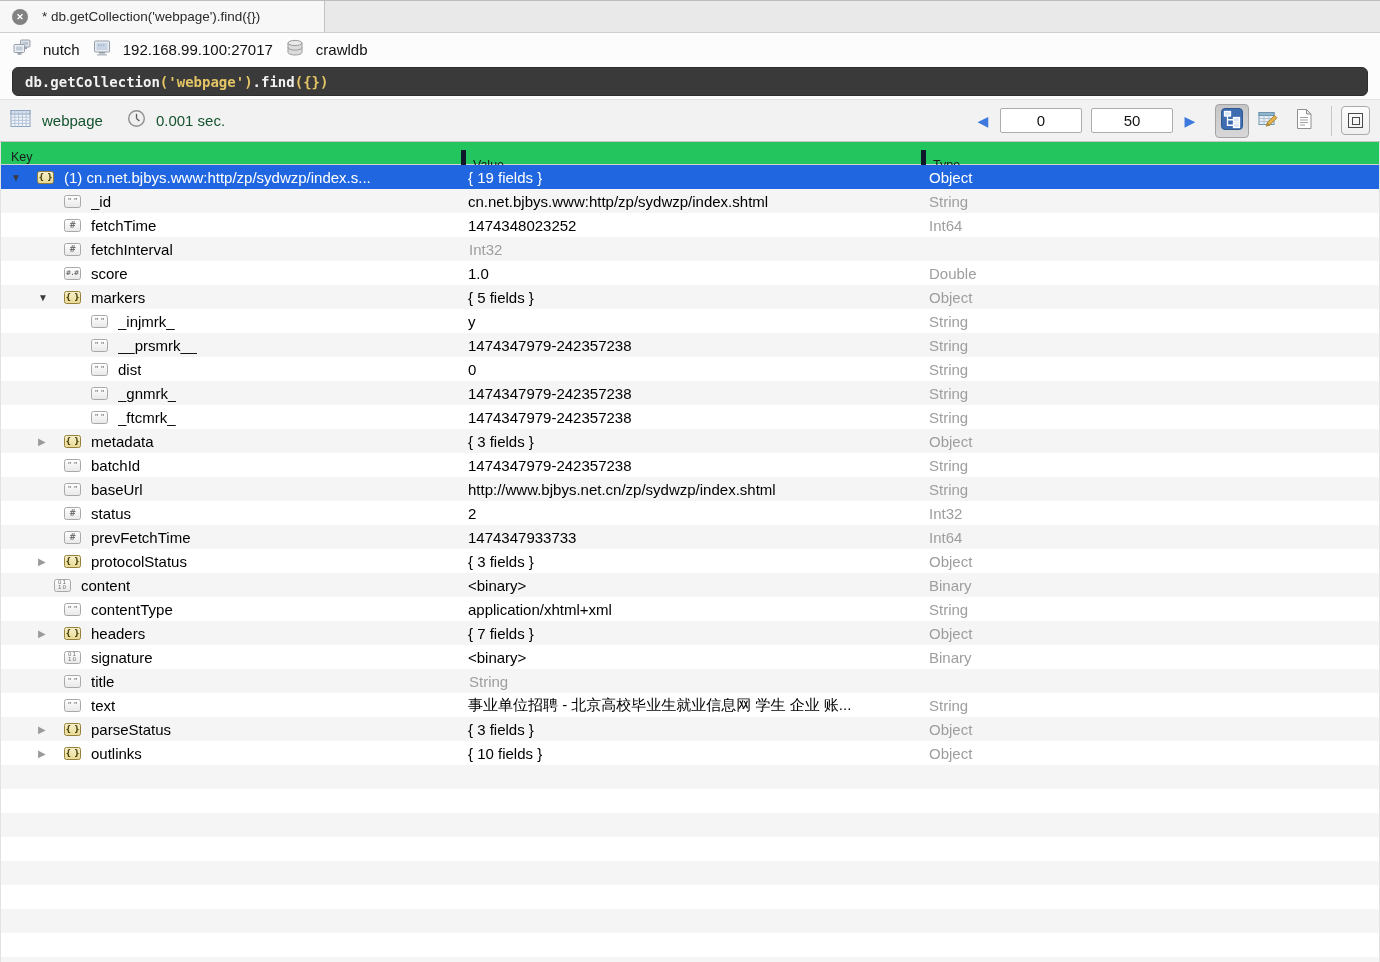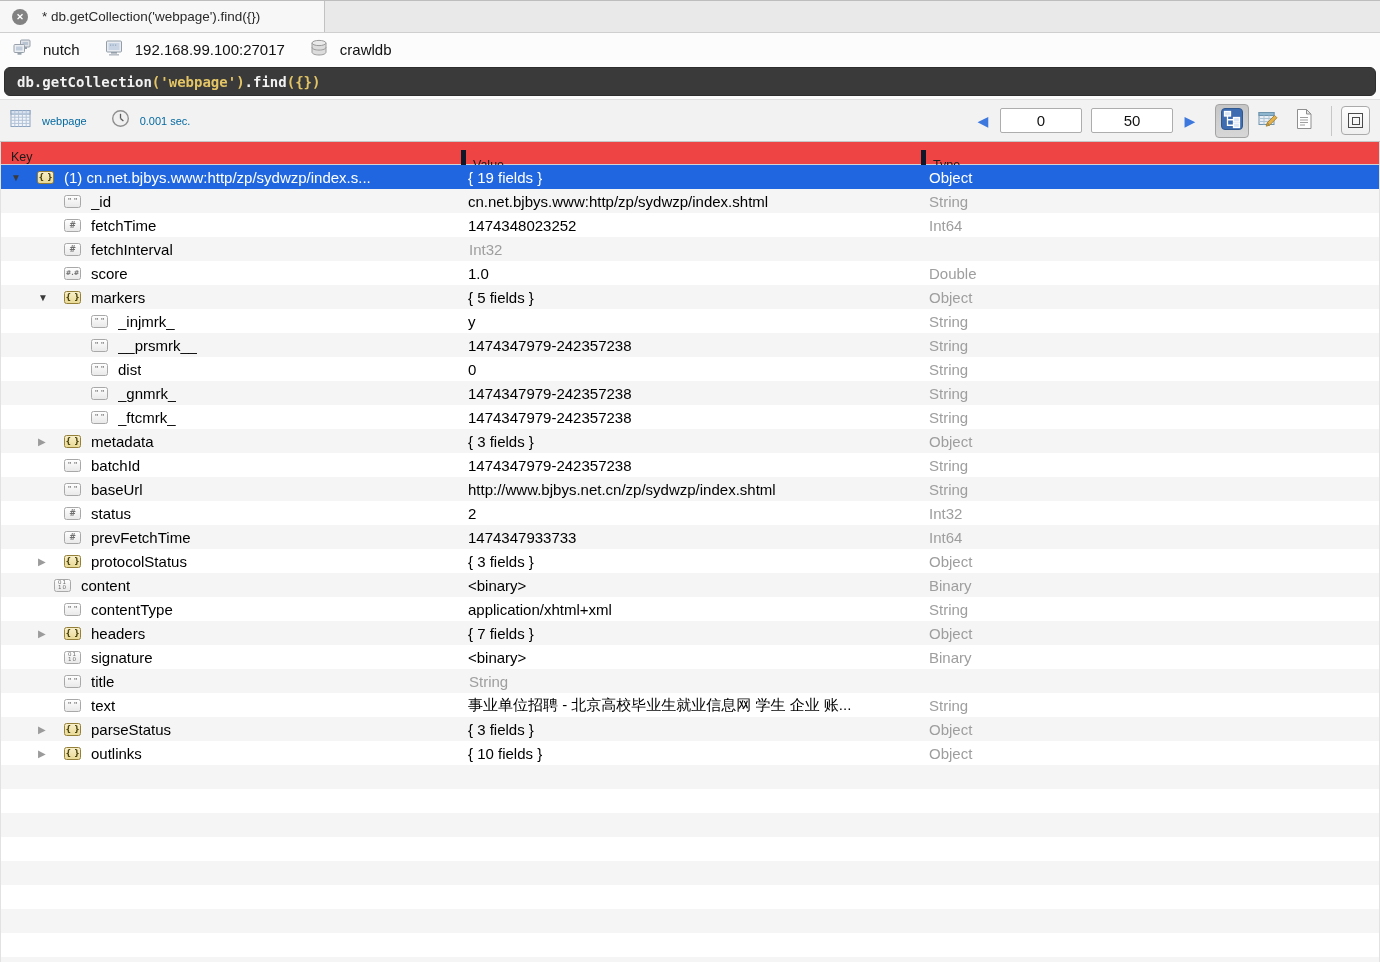--- a/index.html
+++ b/index.html
@@ -12,55 +12,55 @@
 
   
   .tabbar{height:31px;background:#e9e9e9;border-top:1px solid #bdbdbd;border-bottom:1px solid #cfcfcf;display:flex;flex:0 0 auto;}
   .tab{width:306px;background:#f7f7f7;border-right:1px solid #c2c2c2;display:flex;align-items:center;padding:0 6px 0 12px;}
   .close-btn{width:16px;height:16px;border-radius:50%;background:#828282;color:#fff;
     font-size:9px;font-weight:bold;display:flex;align-items:center;justify-content:center;flex:0 0 auto;}
   .tab-title{font-size:13.5px;color:#2a2a2a;margin-left:14px;white-space:nowrap;overflow:hidden;}
   .tab-rest{flex:1;}
 
   
-  .breadcrumb{height:33px;background:#fcfcfc;display:flex;align-items:center;padding-left:12px;gap:24px;flex:0 0 auto;}
+  .breadcrumb{height:33px;background:#fcfcfc;display:flex;align-items:center;padding-left:12px;gap:12px;flex:0 0 auto;}
   .bc-item{display:flex;align-items:center;gap:11px;font-size:15px;color:#101010;}
 
   
-  .query-wrap{background:#fcfcfc;padding:1px 4px 3px;flex:0 0 auto;}
+  .query-wrap{background:#fcfcfc;padding:1px 12px 3px;flex:0 0 auto;}
   .query-bar{height:27px;background:var(--query_bg,#3a3a3a);border-radius:6px;border:1px solid #2e2e2e;
     display:flex;align-items:center;padding:0 12px;
     font-family:"DejaVu Sans Mono",monospace;font-size:14px;font-weight:bold;white-space:pre;}
   .q-plain{color:var(--query_plain,#f2f2f2);}
   .q-string{color:var(--query_string,#e3c566);}
 
   
   .toolbar{height:41px;background:#f2f2f2;border-top:1px solid #e2e2e2;border-bottom:1px solid #c6c6c6;
     display:flex;align-items:center;padding:0 10px;flex:0 0 auto;}
-  .tb-label{font-size:11px;color:#0369a1;}
+  .tb-label{font-size:15px;color:#14532d;}
   .collection-name{margin-left:11px;}
   .clock-wrap{margin-left:24px;display:flex;align-items:center;gap:10px;}
   .pager{margin-left:auto;display:flex;align-items:center;gap:9px;}
   .pg-arrow{color:#3c78dd;font-size:14px;width:16px;text-align:center;cursor:default;}
   input.pg{width:80px;height:23px;border:1px solid #adadad;border-radius:2px;text-align:center;
     font-size:15px;font-family:"Liberation Sans",sans-serif;color:#111;background:#fff;padding:0;}
   .viewbtns{display:flex;align-items:center;margin-left:16px;}
   .vbtn{width:32px;height:32px;border-radius:4px;display:flex;align-items:center;justify-content:center;
     border:1px solid transparent;margin:0 1px;}
   .vbtn.pressed{background:linear-gradient(#c6c6c6,#d7d7d7);border:1px solid #a3a3a3;}
   .vsep{width:1px;height:30px;background:#c7c7c7;margin:0 9px;}
   .maxbtn{width:27px;height:27px;border:1px solid #aaa;border-radius:4px;
     background:linear-gradient(#fdfdfd,#f0f0f0);display:flex;align-items:center;justify-content:center;}
   .sq-outer{width:13px;height:13px;border:1px solid #4a4a4a;display:flex;align-items:center;justify-content:center;}
   .sq-inner{width:6px;height:6px;border:1px solid #4a4a4a;}
 
   
   .grid{flex:1;display:flex;flex-direction:column;overflow:hidden;border-left:1px solid #e2e2e2;border-right:1px solid #e2e2e2;}
   .grid-header{height:22px;flex:0 0 auto;display:grid;grid-template-columns:460px 460px 1fr;
-    background:#ef4444;border-bottom:1px solid #d2d2d2;font-size:12.5px;color:#1b1b1b;align-items:center;}
+    background:#22c55e;border-bottom:1px solid #d2d2d2;font-size:12.5px;color:#1b1b1b;align-items:center;}
   .gh{padding-left:10px;}
   .gh.bordered{border-left:5px solid #0f172a;padding-left:7px;height:100%;display:flex;align-items:center;margin-top:16px;}
   .grid-body{flex:1;overflow:hidden;background:#fff;}
 
   .trow{height:24px;display:grid;grid-template-columns:460px 460px 1fr;align-items:center;font-size:15px;color:#000;}
   .trow.stripe{background:var(--stripe,#f5f5f5);}
   .trow.selected{background:var(--selection,#2066e0);color:#fff;}
   .trow.selected .typ,.trow.selected .val{color:#fff;}
   .cell{overflow:hidden;white-space:nowrap;display:flex;align-items:center;height:100%;}
   .arrow{flex:0 0 28px;width:28px;font-size:10px;color:#3a3a3a;padding-left:2px;box-sizing:border-box;}

